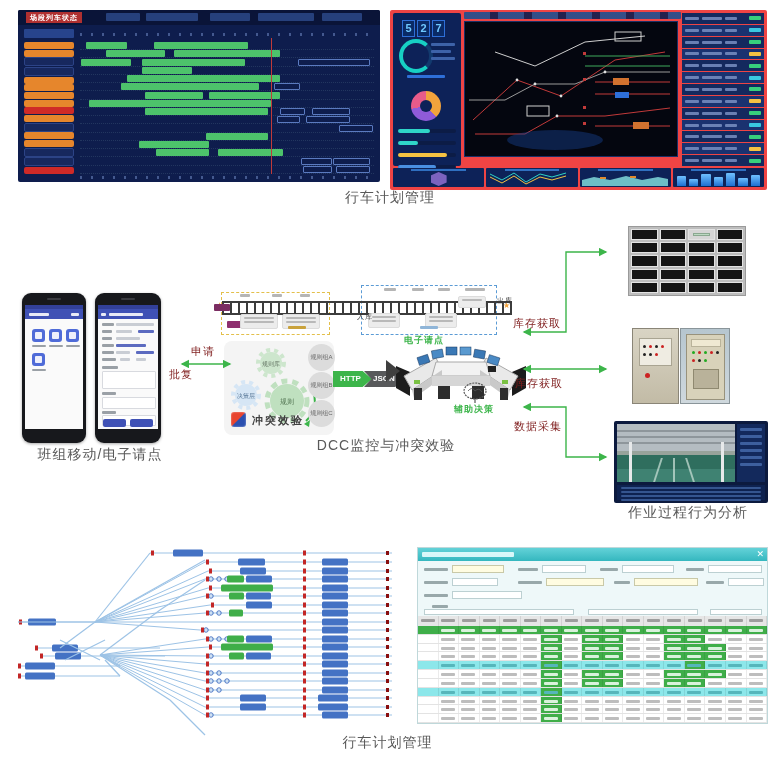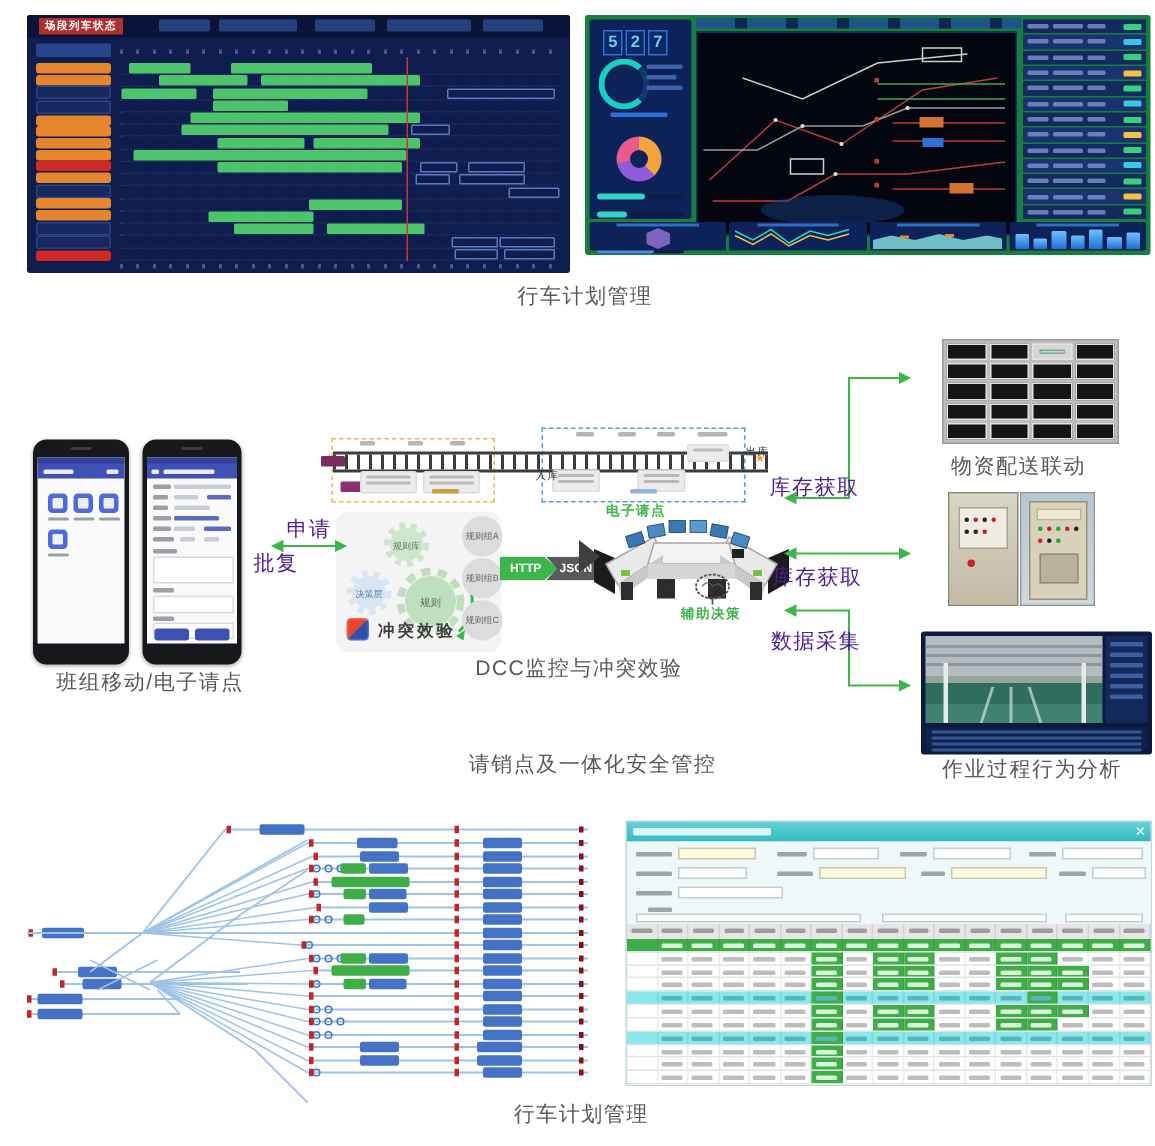--- a/index.html
+++ b/index.html
@@ -5,21 +5,21 @@
   :root{
     --c-arrow:#3cb54a; --c-caption:#595959; --c-navy:#0e1d4d; --c-navy2:#0a1438;
     --c-bargreen:#4dc36b; --c-orange:#e6862c; --c-red:#cf2a27; --c-phone:#3f51b5;
     --c-json:#58595b; --c-tgreen:#3fae49; --c-tcyan:#8ce7ea; --c-track:#9dc3e6; --c-tbar:#4472c4;
   }
   html,body{margin:0;padding:0;background:#fff;}
   #canvas{position:relative;width:770px;height:764px;background:#fff;overflow:hidden;
           font-family:"Liberation Sans","DejaVu Sans",sans-serif;}
   .abs{position:absolute;}
   .caption{position:absolute;font-size:14px;color:var(--c-caption);text-align:center;letter-spacing:1px;}
-  .flowlabel{position:absolute;font-size:14px;color:#4c1d95;letter-spacing:1px;}
+  .flowlabel{position:absolute;font-size:11px;color:#7f1d1d;letter-spacing:1px;}
   .greenlabel{position:absolute;font-size:9px;font-weight:bold;color:var(--c-arrow);letter-spacing:1px;}
 
   
   #gantt{left:18px;top:10px;width:362px;height:172px;background:var(--c-navy);border-radius:2px;overflow:hidden;}
   #gantt .ghead{position:absolute;left:0;top:0;right:0;height:15px;background:var(--c-navy2);}
   #gantt .gtitle{position:absolute;left:8px;top:2px;height:11px;padding:0 4px;background:#b03030;color:#fff;
                  font-size:7px;line-height:11px;letter-spacing:1px;font-weight:bold;}
   .fbar{position:absolute;height:8px;background:#26407c;border-radius:1px;top:3px;}
   #gantt .lcolhead{position:absolute;left:6px;top:19px;width:50px;height:9px;background:#27448c;border-radius:1px;}
   #gantt-left{position:absolute;left:6px;top:32px;width:50px;bottom:8px;display:flex;flex-direction:column;justify-content:space-between;}
@@ -28,21 +28,21 @@
   .gpill.red{background:var(--c-red);}
   .gpill.plain{background:#17285e;border:1px solid #2c4386;}
   #gantt-chart{position:absolute;left:62px;top:32px;right:6px;bottom:8px;border-left:1px solid #23складе;}
   .grow{position:absolute;left:0;right:0;height:7px;border-bottom:1px dotted #22365f;}
   .gbar{position:absolute;top:0;height:7px;background:var(--c-bargreen);border-radius:1px;}
   .gbar.o{background:transparent;border:1px solid #5a7ac0;height:5px;}
   #gantt .redline{position:absolute;top:28px;bottom:8px;width:1px;background:#c03a3a;}
   #gantt .tickrow{position:absolute;left:62px;right:6px;height:3px;
      background:repeating-linear-gradient(90deg,#44598f 0 2px,transparent 2px 11px);}
   
-  #monitor{left:390px;top:10px;width:377px;height:160px;background:#15803d;border-radius:2px;overflow:hidden;}
+  #monitor{left:390px;top:10px;width:377px;height:180px;background:#ef4444;border-radius:2px;overflow:hidden;}
   #monitor .mhead{position:absolute;left:74px;top:2px;right:86px;height:7px;
      background:repeating-linear-gradient(90deg,#1f4f8f 0 26px,#0c1d4f 26px 34px);border-radius:1px;opacity:.9;}
   #mon-left{position:absolute;left:3px;top:3px;width:68px;bottom:24px;background:#0d2258;border-radius:2px;}
   .digit{width:11px;height:15px;background:#0a2a66;border:1px solid #2e6fd8;color:#6fc8ff;font-size:11px;
          font-weight:bold;text-align:center;line-height:15px;display:inline-block;margin:0 1px;}
   #mon-left .gauge{position:absolute;left:6px;top:26px;width:26px;height:26px;border-radius:50%;
      border:4px solid #17d0c4;border-right-color:#123a6e;}
   .tinybar{position:absolute;height:3px;background:#3d62a8;border-radius:1px;}
   #mon-left .donut{position:absolute;left:18px;top:78px;width:30px;height:30px;border-radius:50%;
      background:conic-gradient(#f2a33c 0 38%,#8f5bd9 38% 72%,#e85b8a 72% 100%);}
@@ -573,21 +573,20 @@
     <rect x="92" y="30" width="8" height="6" fill="#222222"></rect>
   </svg>
   <svg class="abs" style="left:462px;top:382px;" width="26" height="22">
     <ellipse cx="13" cy="9" rx="11" ry="8" fill="none" stroke="#555" stroke-width="1.2" stroke-dasharray="2 1"></ellipse>
     <path d="M6,9 q4,-5 7,0 q4,-4 7,1" fill="none" stroke="#555" stroke-width="0.8"></path>
     <line x1="13" y1="17" x2="13" y2="21" stroke="#555" stroke-width="1.2"></line>
   </svg>
   <div class="greenlabel" style="left:454px;top:403px;">辅助决策</div>
 
   <div class="caption" style="left:301px;top:437px;width:170px;">DCC监控与冲突效验</div>
-  <div class="caption" style="left:285px;top:501px;width:220px;">请销点及一体化安全管控</div>
 
   <svg class="abs" style="left:0;top:0;pointer-events:none;" width="770" height="764">
     <defs>
       <marker id="ah" markerWidth="7" markerHeight="7" refX="5" refY="3" orient="auto-start-reverse">
         <path d="M0,0 L6,3 L0,6 Z" fill="#3cb54a"></path>
       </marker>
     </defs>
     <path d="M182,364 H230" fill="none" stroke="#3cb54a" stroke-width="1.4" marker-start="url(#ah)" marker-end="url(#ah)"></path>
     <path d="M524,332 H566 V252 H606" fill="none" stroke="#3cb54a" stroke-width="1.4" marker-start="url(#ah)" marker-end="url(#ah)"></path>
     <path d="M524,369 H606" fill="none" stroke="#3cb54a" stroke-width="1.4" marker-start="url(#ah)" marker-end="url(#ah)"></path>
@@ -621,21 +620,20 @@
         <div class="door"></div>
       </div>
       <div class="lcol">
         <div class="door"></div>
         <div class="door"></div>
         <div class="door"></div>
         <div class="door"></div>
         <div class="door"></div>
       </div>
     </div>
-  <div class="caption" style="left:609px;top:302px;width:140px;">物资配送联动</div>
 
   <div class="photoA abs">
     <div class="pnl"></div>
     <div class="dotrow" style="left:10px;top:16px;">
         <span class="dot" style="background:#222;"></span>
         <span class="dot" style="background:#c22;"></span>
         <span class="dot" style="background:#222;"></span>
         <span class="dot" style="background:#c22;"></span>
       </div>
     <div class="dotrow" style="left:10px;top:24px;">

